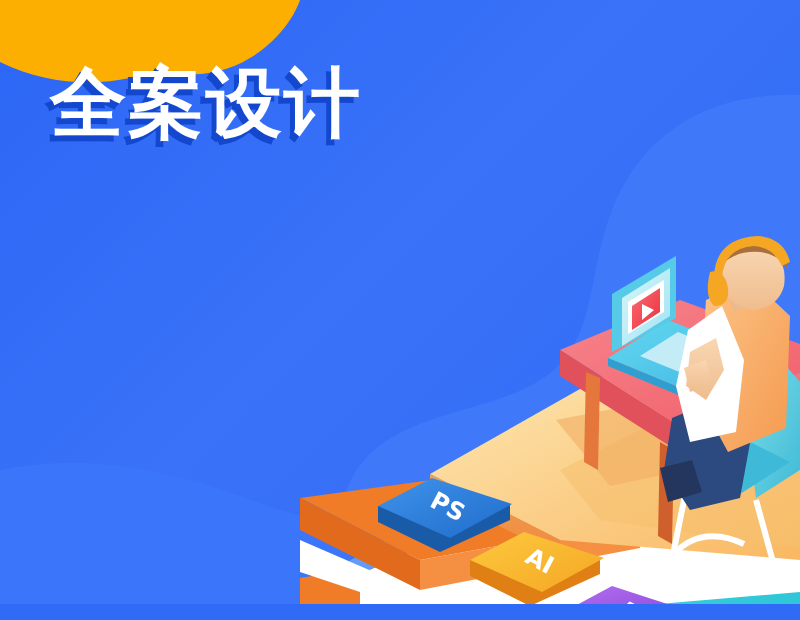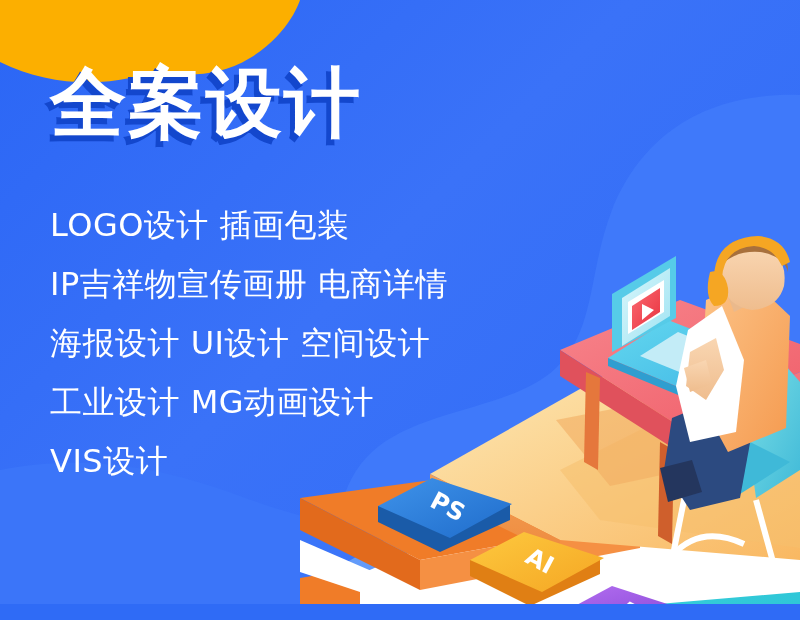--- a/index.html
+++ b/index.html
@@ -51,27 +51,20 @@
 
     <path fill="#3b75f9" d="M0 470 C 90 452 170 470 240 496 C 316 524 388 540 470 528
              C 540 518 592 492 660 490 L 660 620 L 0 620 Z"></path>
 
     <path fill="#fcaf00" d="M0 0 L300 0 C 300 0 290 34 250 58 C 208 84 168 70 130 78
              C 92 86 44 84 0 62 Z"></path>
   </svg>
 
   <div id="headline">全案设计</div>
 
-  <div id="services">
-    <div class="svc-line">LOGO设计 插画包装</div>
-    <div class="svc-line">IP吉祥物宣传画册  电商详情</div>
-    <div class="svc-line">海报设计  UI设计  空间设计</div>
-    <div class="svc-line">工业设计  MG动画设计</div>
-    <div class="svc-line">VIS设计</div>
-  </div>
 
   <svg class="layer" viewBox="0 0 800 620" preserveAspectRatio="none">
 
     <defs>
       <linearGradient id="gFloor" x1="0" y1="0" x2="1" y2="1">
         <stop offset="0%" stop-color="#fde8b4"></stop>
         <stop offset="100%" stop-color="#f9b862"></stop>
       </linearGradient>
       <linearGradient id="gFloorSide" x1="0" y1="0" x2="0" y2="1">
         <stop offset="0%" stop-color="#f3a055"></stop>

